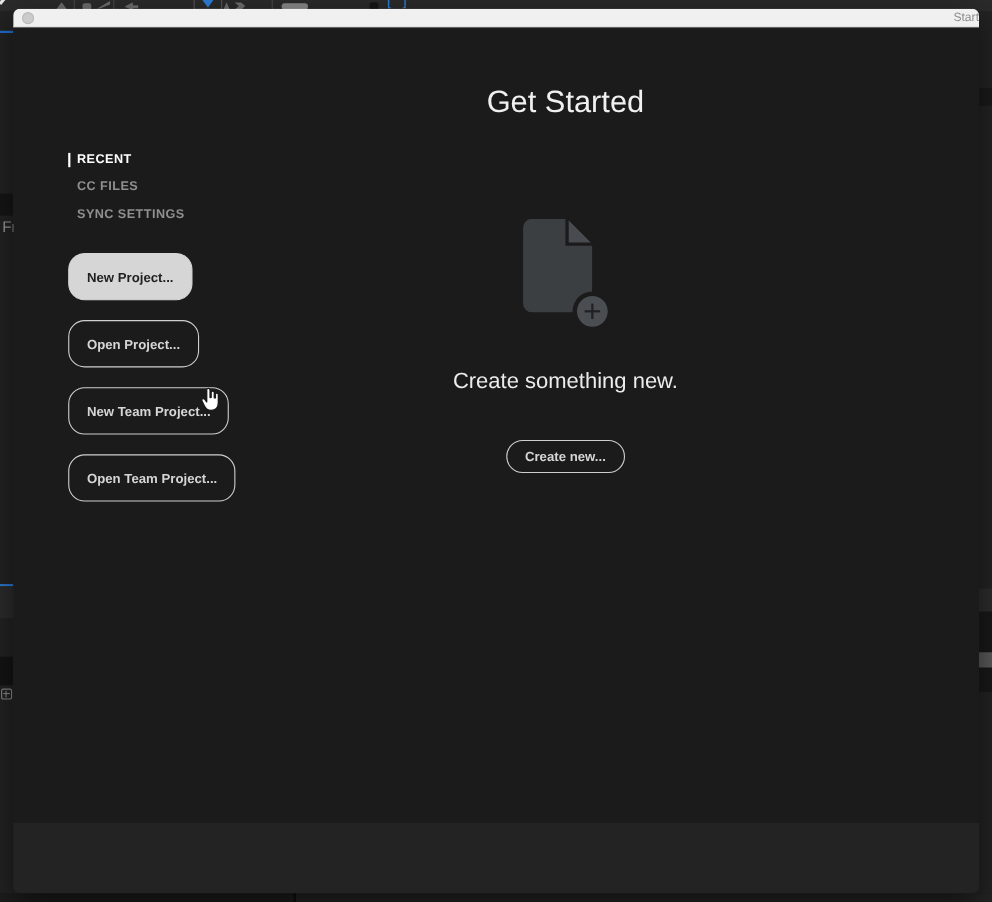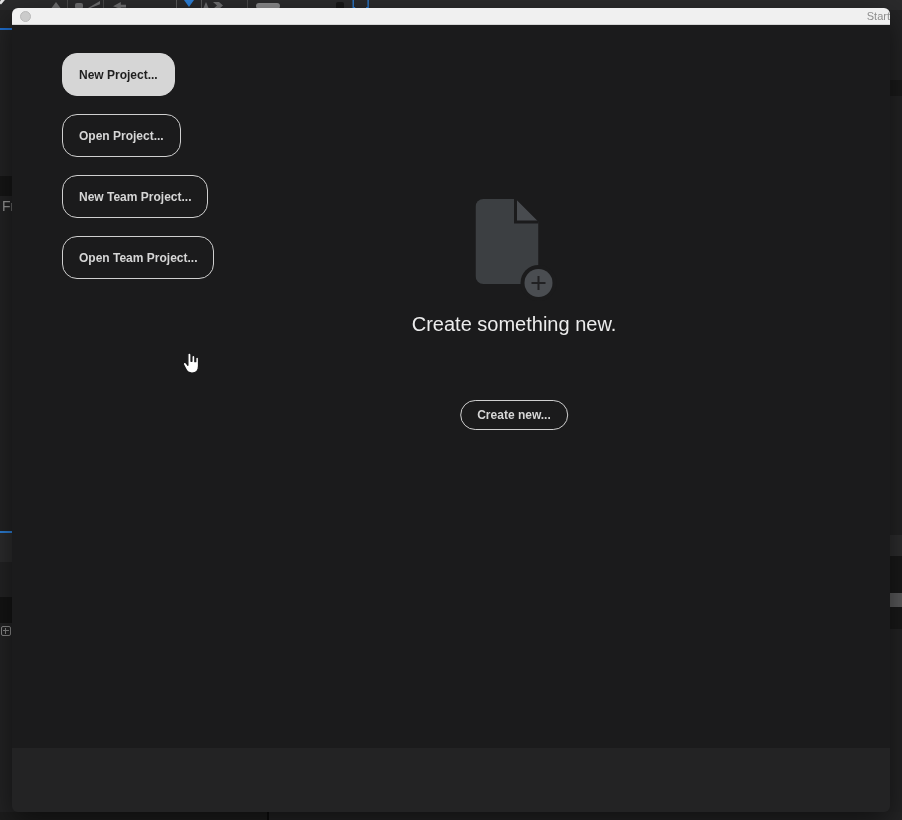--- a/index.html
+++ b/index.html
@@ -59,21 +59,21 @@
   .pill { height:43px; border:1.5px solid #cfcfcf; border-radius:15px; background:transparent; color:#d6d6d6; font-family:"Liberation Sans","DejaVu Sans",sans-serif; font-size:12px; font-weight:bold; padding:0 16px; display:inline-flex; align-items:center; justify-content:center; cursor:pointer; white-space:nowrap; }
   .pill.filled { background:#d6d6d6; border-color:#d6d6d6; color:#1f1f1f; }
 
   
   .main { position:absolute; left:126px; top:0; right:0; bottom:0; }
   .hero-title { position:absolute; top:52px; left:50%; transform:translateX(-50%); color:#f0f0f0; font-size:28px; font-weight:400; white-space:nowrap; }
   .doc-wrap { position:absolute; top:174px; left:50%; transform:translateX(-50%); width:77px; height:99px; }
   .plus-circle { position:absolute; left:49px; top:70px; width:28px; height:28px; border-radius:50%; background:#4a4d51; box-shadow:0 0 0 4px #1b1b1c; }
   .plus-circle:before { content:""; position:absolute; left:7px; top:13px; width:14px; height:2px; background:#212123; }
   .plus-circle:after { content:""; position:absolute; left:13px; top:7px; width:2px; height:14px; background:#212123; }
-  .create-msg { position:absolute; top:288px; left:50%; transform:translateX(-50%); color:#ececec; font-size:20px; white-space:nowrap; }
+  .create-msg { position:absolute; top:311px; left:50%; transform:translateX(-50%); color:#ececec; font-size:20px; white-space:nowrap; }
   .create-btn { position:absolute; top:375px; left:50%; transform:translateX(-50%); height:30px; }
 
   .cursor { position:absolute; left:168px; top:326px; width:22px; height:24px; pointer-events:none; }
 </style>
 </head>
 <body>
 
 <div class="stage">
 
   <div class="bg-toolbar">
@@ -116,29 +116,35 @@
   <div class="dialog">
     <div class="titlebar">
       <div class="traffic-dot"></div>
       <div class="win-title">Start</div>
     </div>
 
 
     <div class="dlg-body">
 
       <div class="sidebar">
+        <div class="tabs">
+          <div class="tab active">RECENT</div>
+          <div class="tab">CC FILES</div>
+          <div class="tab">SYNC SETTINGS</div>
+        </div>
         <div class="side-buttons">
           <button class="pill filled">New Project...</button>
           <button class="pill">Open Project...</button>
           <button class="pill">New Team Project...</button>
           <button class="pill">Open Team Project...</button>
         </div>
       </div>
 
       <div class="main">
+        <div class="hero-title">Get Started</div>
 
         <div class="doc-wrap">
           <svg width="63" height="85" viewBox="0 0 63 85">
             <path d="M8 0 H40 L63 23 V77 a8 8 0 0 1 -8 8 H8 a8 8 0 0 1 -8 -8 V8 a8 8 0 0 1 8 -8 Z" fill="#3c3f42"></path>
             <path d="M40 0 L63 23 H40 Z" fill="#484b4f"></path>
             <path d="M40 0 L40 23 L63 23" fill="none" stroke="#1b1b1c" stroke-width="3"></path>
           </svg>
           <div class="plus-circle"></div>
         </div>
 

